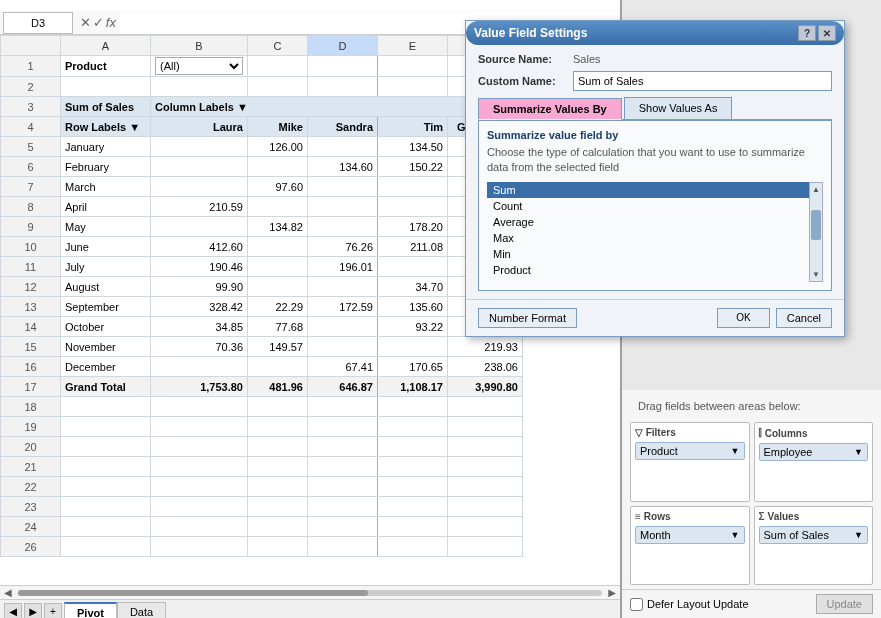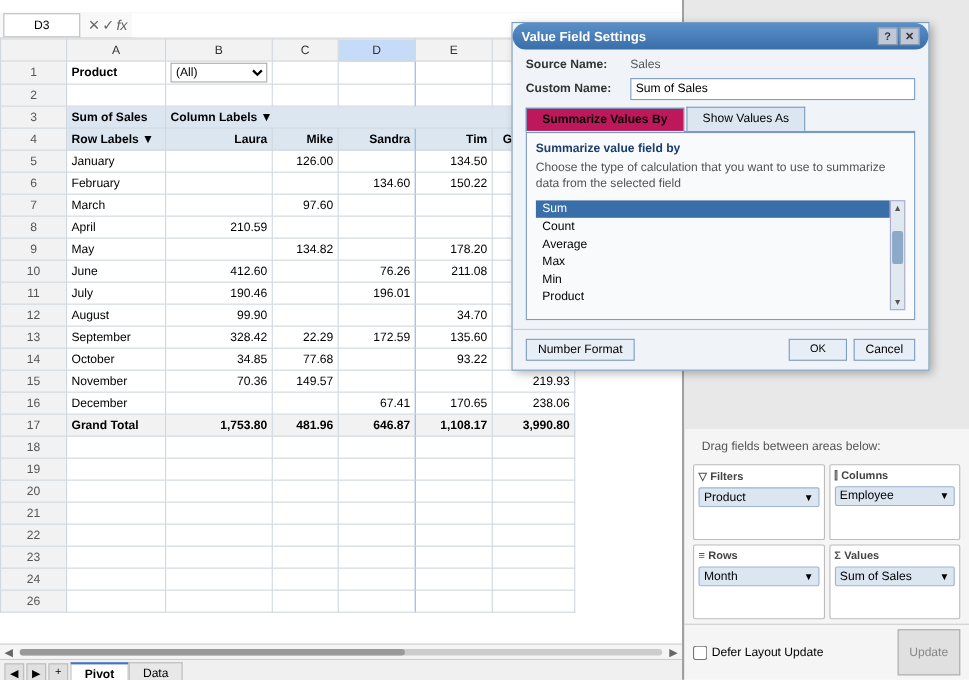--- a/index.html
+++ b/index.html
@@ -236,21 +236,21 @@
     }
 
     .defer-label {
       display: flex;
       align-items: center;
       gap: 4px;
       font-size: 11px;
     }
 
     .update-btn {
-      padding: 14px 10px;
+      padding: 3px 10px;
       background: #e0e0e0;
       border: 1px solid #aaa;
       font-size: 11px;
       cursor: pointer;
       color: #888;
     }
 
     
     .dialog-overlay {
       position: absolute;
@@ -341,21 +341,21 @@
       padding: 4px 14px;
       border: 1px solid #7a9cc0;
       border-bottom: none;
       background: #dce6f1;
       cursor: pointer;
       font-size: 11px;
       margin-right: 2px;
     }
 
     .dialog-tab.active {
-      background: #be185d;
+      background: #f9a8d4;
       font-weight: bold;
       border-bottom: 1px solid #f0f4f8;
       position: relative;
       top: 1px;
     }
 
     .dialog-section {
       border: 1px solid #7a9cc0;
       padding: 8px;
       background: #f8fafc;

